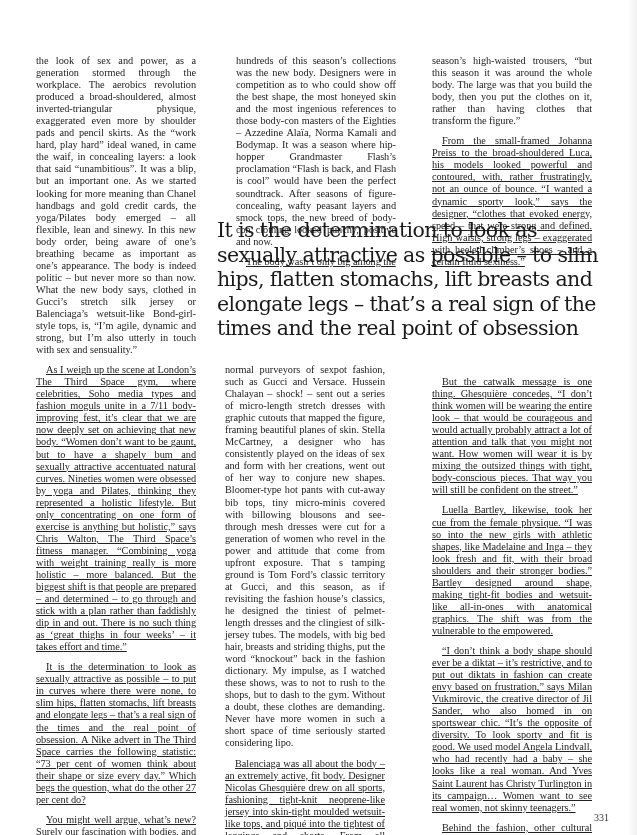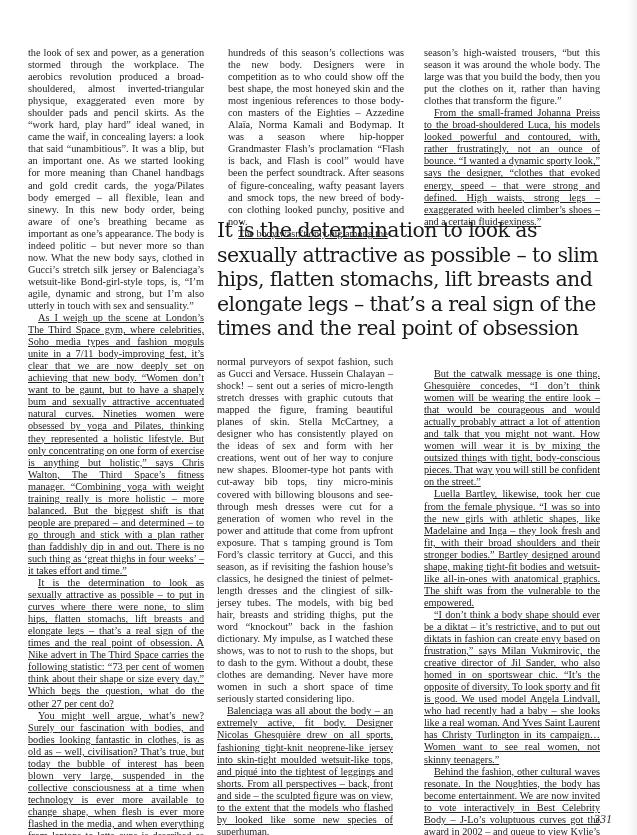--- a/index.html
+++ b/index.html
@@ -6,34 +6,34 @@
   body {
     width: 637px; height: 835px; background: #ffffff; position: relative; overflow: hidden;
     font-family: "Liberation Serif", "DejaVu Serif", serif; color: #222;
   }
   .page { position: absolute; left: 0; top: 0; width: 637px; height: 835px; }
   .col {
     position: absolute; width: 176px;
     font-size: 10.3px; line-height: 12.05px; text-align: justify;
     hyphens: auto; letter-spacing: -0.05px;
   }
-  .col p { margin: 0; text-indent: 0; }
+  .col p { margin: 8px; text-indent: 0; }
   .col p.ind { text-indent: 10px; text-decoration: underline; }
   #col1 { left: 28px; top: 47px; height: 760px; }
   #col2-top { left: 228px; top: 47px; height: 160px; }
   #col3-top { left: 424px; top: 47px; height: 160px; }
   #col2-bot { left: 217px; top: 356px; height: 445px; }
   #col3-bot { left: 424px; top: 368px; height: 445px; }
   .pull {
     position: absolute; left: 217px; top: 218px; width: 400px;
     font-family: "DejaVu Serif", "Liberation Serif", serif;
     font-size: 20.5px; line-height: 24.5px; color: #1a1a1a; letter-spacing: -0.6px;
   }
   .folio {
-    position: absolute; left: 594px; top: 812px; font-size: 12px; color: #333; font-style: italic;
+    position: absolute; left: 594px; top: 812px; font-size: 10px; color: #333;
   }
   .edge {
     position: absolute; right: 0; top: 0; width: 10px; height: 835px;
     background: linear-gradient(to right, #ffffff, #f1f1f1);
   }
 </style>
 </head>
 <body>
 
 <div class="page">

